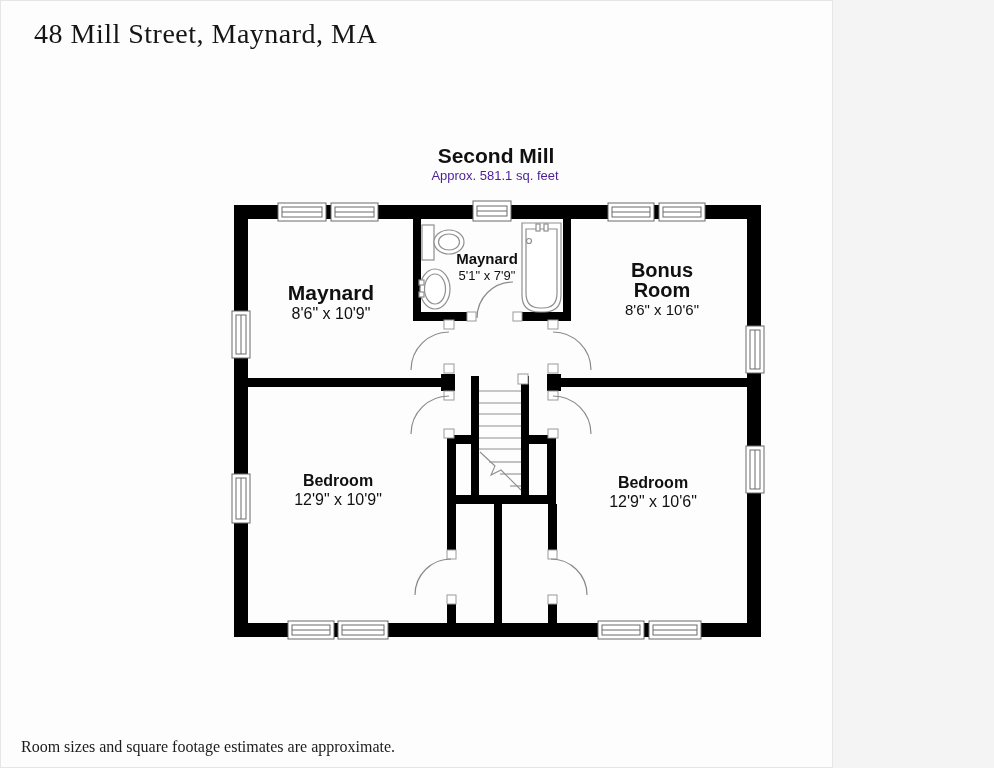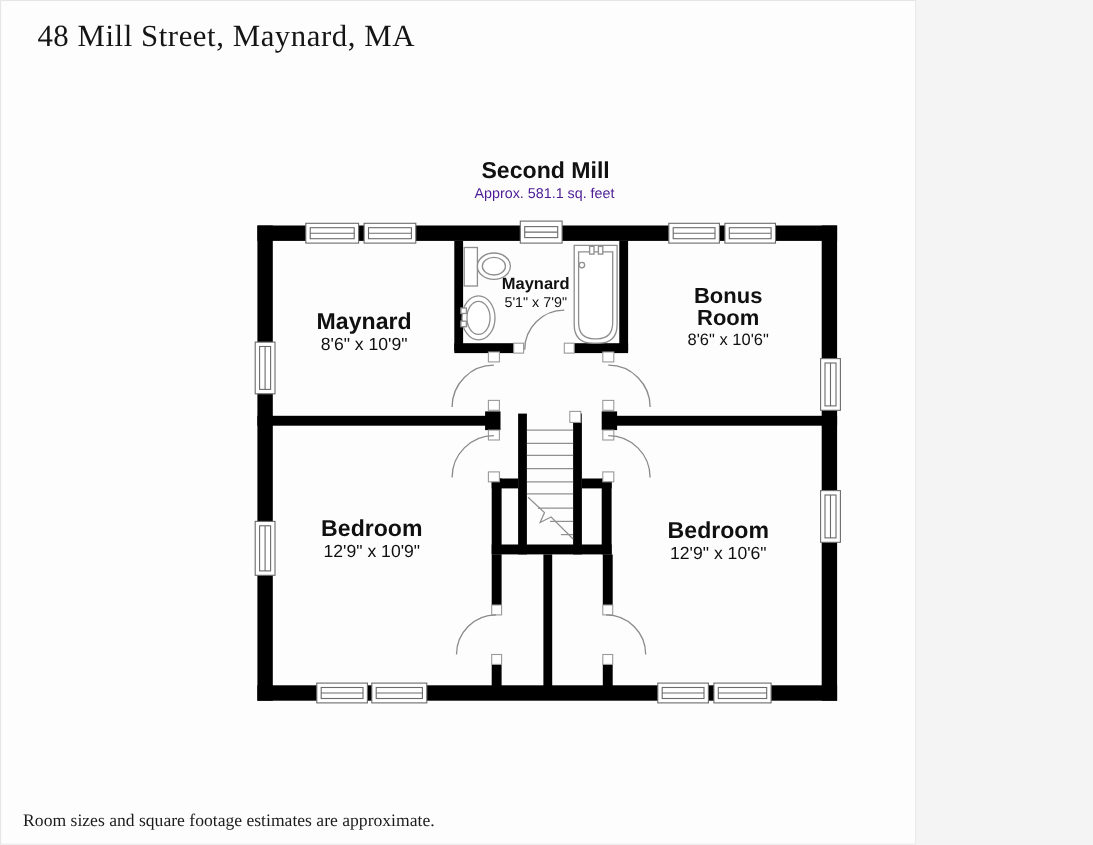--- a/index.html
+++ b/index.html
@@ -26,21 +26,21 @@
     text-align:center;color:#101010;line-height:1.0;
   }
   .room-label .rname{font-weight:bold;}
   .room-label .rdims{font-weight:normal;margin-top:3px;}
   .lbl-office .rname{font-size:21px;}
   .lbl-office .rdims{font-size:16px;}
   .lbl-bathroom .rname{font-size:15px;}
   .lbl-bathroom .rdims{font-size:13px;}
   .lbl-bonus .rname{font-size:20px;width:100px;margin:0 auto;line-height:1.0;}
   .lbl-bonus .rdims{font-size:15px;margin-top:2px;}
-  .lbl-bed .rname{font-size:21px;}
+  .lbl-bed .rname{font-size:16px;}
   .lbl-bed .rdims{font-size:16px;}
   .footer-note{
     position:absolute;left:20px;top:737px;
     font-family:"Liberation Serif",serif;font-size:16px;color:#1c1c1c;text-align:right;
   }
   svg .wall{fill:#000;}
   svg .jamb{fill:#fff;stroke:#9a9a9a;stroke-width:1;}
   svg .arc{fill:none;stroke:#8a8a8a;stroke-width:1.2;}
   svg .winframe{fill:#fff;stroke:#6b6b6b;stroke-width:1;}
   svg .winline{stroke:#6b6b6b;stroke-width:1;}

